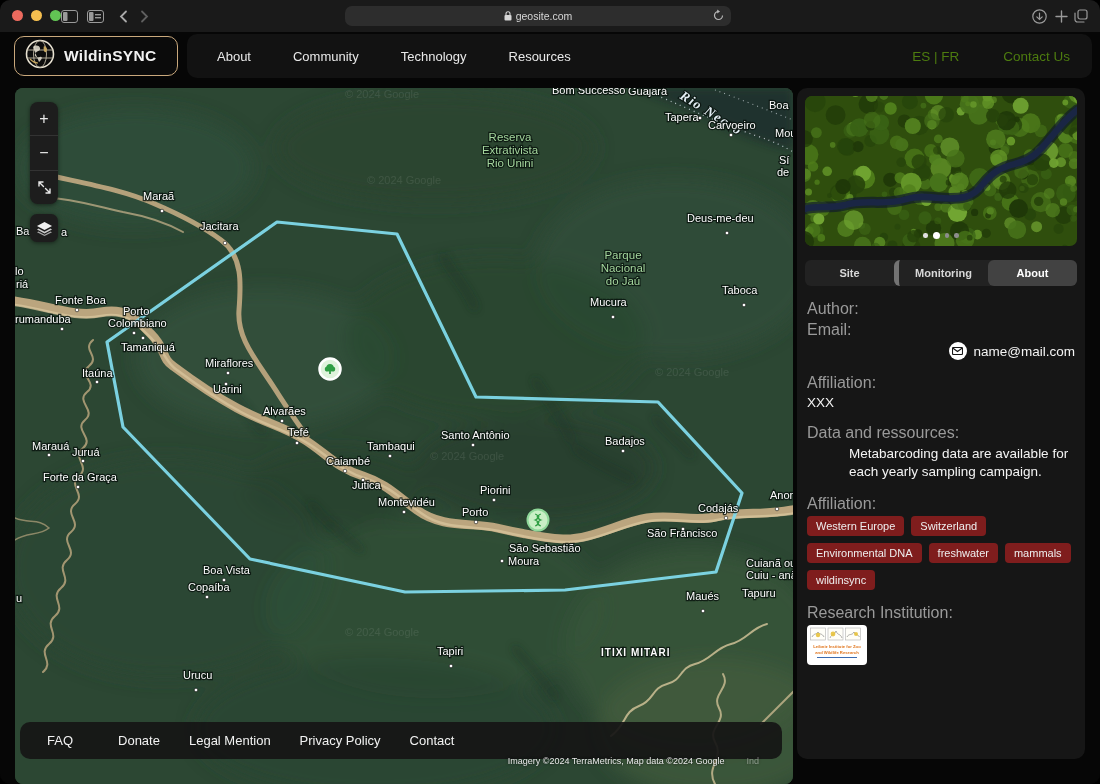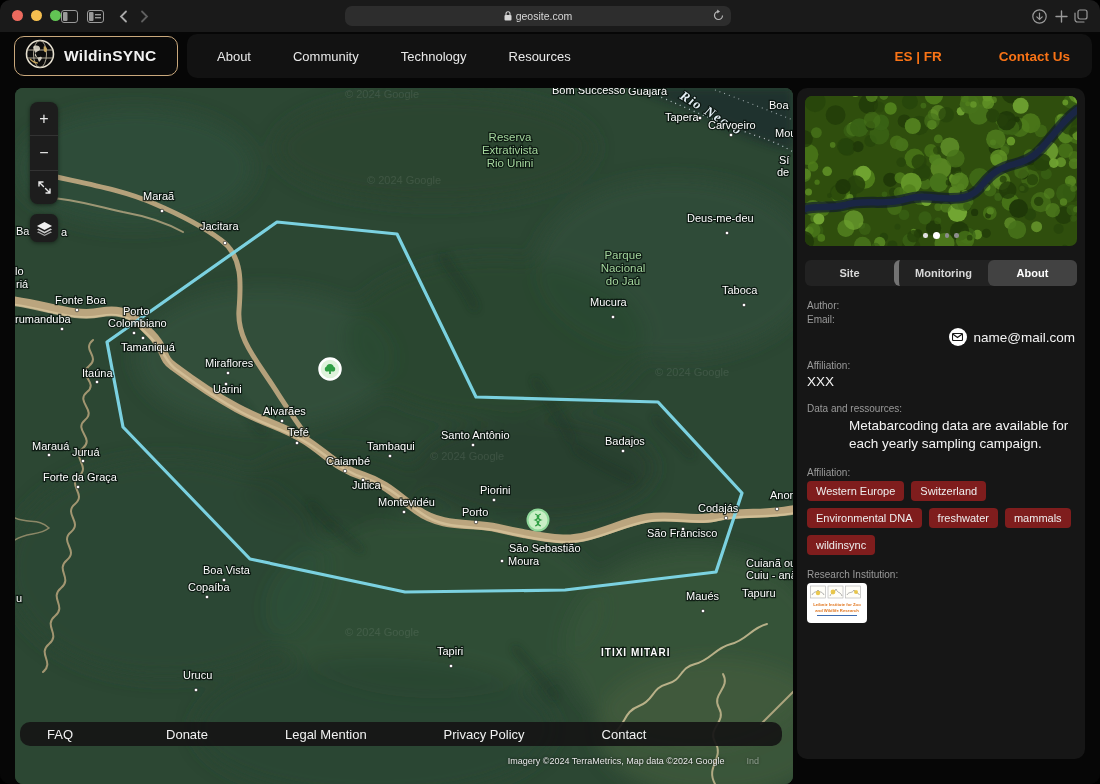--- a/index.html
+++ b/index.html
@@ -17,60 +17,60 @@
   .urlbar .reload { position:absolute; right:7px; top:3px; }
 
   
   .nav-band { position:absolute; left:0; top:32px; width:1100px; height:48px; background:#060606; }
   .logo-box { position:absolute; left:14px; top:4px; width:164px; height:40px; background:#0b0b0b; border:1px solid #c9a87c; border-radius:10px; display:flex; align-items:center; padding-left:10px; gap:9px; }
   .brand { color:#f2f2f2; font-size:15.5px; font-weight:bold; letter-spacing:.3px; }
   .nav-pill { position:absolute; left:187px; top:2px; right:8px; height:44px; background:#121212; border-radius:10px; display:flex; align-items:center; }
   .nav-links { display:flex; gap:42px; margin-left:30px; }
   .nav-links span { color:#e8e8e8; font-size:13px; cursor:pointer; }
   .nav-right { position:absolute; right:22px; display:flex; gap:44px; align-items:center; }
-  .nav-right span { color:#f97316; font-size:13.5px; font-weight:bold;margin-left:13px; }
+  .nav-right span { color:#4d7c0f; font-size:13.5px; font-weight:normal; }
 
   
   .page { position:absolute; left:0; top:80px; width:1100px; height:704px; background:#060606; }
 
   .map-area { position:absolute; left:15px; top:8px; width:778px; height:696px; border-radius:8px; overflow:hidden; background:#2c4733; }
   .map-area svg.basemap { position:absolute; left:0; top:0; }
 
   svg text.lbl { font:11px "Liberation Sans", sans-serif; fill:#fdfdfd; paint-order:stroke; stroke:rgba(8,18,12,.8); stroke-width:2.4px; }
   svg text.lbl.park { fill:#a5d69e; font-size:11.5px; text-anchor:middle; }
   svg text.lbl.water { font:italic bold 13.5px "Liberation Serif", serif; fill:#e2edf3; letter-spacing:1.5px; }
   svg text.lbl.region { font-weight:bold; font-size:10px; letter-spacing:1px; }
   svg text.lbl.watermark { fill:#ffffff; opacity:.09; stroke:none; font-size:11px; }
 
   
   .zoom-ctrl { position:absolute; left:15px; top:14px; width:28px; height:102px; background:#1d1d1d; border-radius:8px; box-shadow:0 1px 4px rgba(0,0,0,.5); display:flex; flex-direction:column; }
   .zoom-ctrl .zc { flex:1; display:flex; align-items:center; justify-content:center; color:#e8e8e8; font-size:16px; cursor:pointer; }
   .zoom-ctrl .zc + .zc { border-top:1px solid #333; }
   .layers-btn { position:absolute; left:15px; top:126px; width:28px; height:28px; background:#1d1d1d; border-radius:7px; display:flex; align-items:center; justify-content:center; cursor:pointer; box-shadow:0 1px 4px rgba(0,0,0,.5); }
 
-  .map-footer { position:absolute; left:5px; top:634px; width:762px; height:24px; background:rgba(22,22,22,.93); border-radius:10px; display:flex; align-items:center; padding-left:27px;gap:48px; }
+  .map-footer { position:absolute; left:5px; top:634px; width:762px; height:37px; background:rgba(22,22,22,.93); border-radius:10px; display:flex; align-items:center; padding-left:27px; }
   .map-footer span { color:#f2f2f2; font-size:13px; margin-right:29px; cursor:pointer; }
   .map-footer span:first-child { margin-right:45px; }
 
   .attribution { position:absolute; right:34px; top:668px; font-size:9px; color:#e8e8e8; text-shadow:0 0 3px #000; }
   .attribution .extra { opacity:.45; margin-left:22px; }
 
   
   .panel { position:absolute; left:797px; top:8px; width:288px; height:671px; background:#161616; border-radius:10px; }
   .hero { position:absolute; left:8px; top:8px; width:272px; height:150px; border-radius:7px; overflow:hidden; }
   .dots { position:absolute; left:0; right:0; top:136px; display:flex; justify-content:center; align-items:center; gap:5px; }
   .dots i { border-radius:50%; display:block; cursor:pointer; }
 
   .tabs { position:absolute; left:8px; top:172px; width:272px; height:26px; background:#222; border-radius:6px; display:flex; align-items:stretch; }
   .tab { flex:1; display:flex; align-items:center; justify-content:center; color:#d8d8d8; font-size:11px; font-weight:bold; cursor:pointer; border-radius:6px; }
   .tab + .tab { border-left:5px solid #737373; }
   .tab.active { background:#424242; color:#fff; border-left:none; }
 
   .fields { position:absolute; left:10px; top:212px; width:268px; }
-  .f-label { color:#9a9a9a; font-size:10px; margin-bottom:3px; }
+  .f-label { color:#9a9a9a; font-size:16px; margin-bottom:3px; }
   .f-value { color:#f4f4f4; font-size:13.5px; margin-bottom:14px; }
   .email-row { display:flex; align-items:center; gap:7px; margin-bottom:14px;justify-content:flex-end; }
   .email-ic { width:18px; height:18px; border-radius:50%; background:#fff; display:flex; align-items:center; justify-content:center; }
   .email-v { color:#f4f4f4; font-size:13.5px; }
 
   .tag-wrap { display:flex; flex-wrap:wrap; gap:7px; width:272px; margin-bottom:14px; }
   .tag { background:#7f1d1d; color:#eee; font-size:11px; padding:4px 9px; border-radius:4px; white-space:nowrap; }
 
   .inst-card { width:60px; height:40px; background:#fff; border-radius:4px; padding:2px 3px; cursor:pointer; }
 </style>

